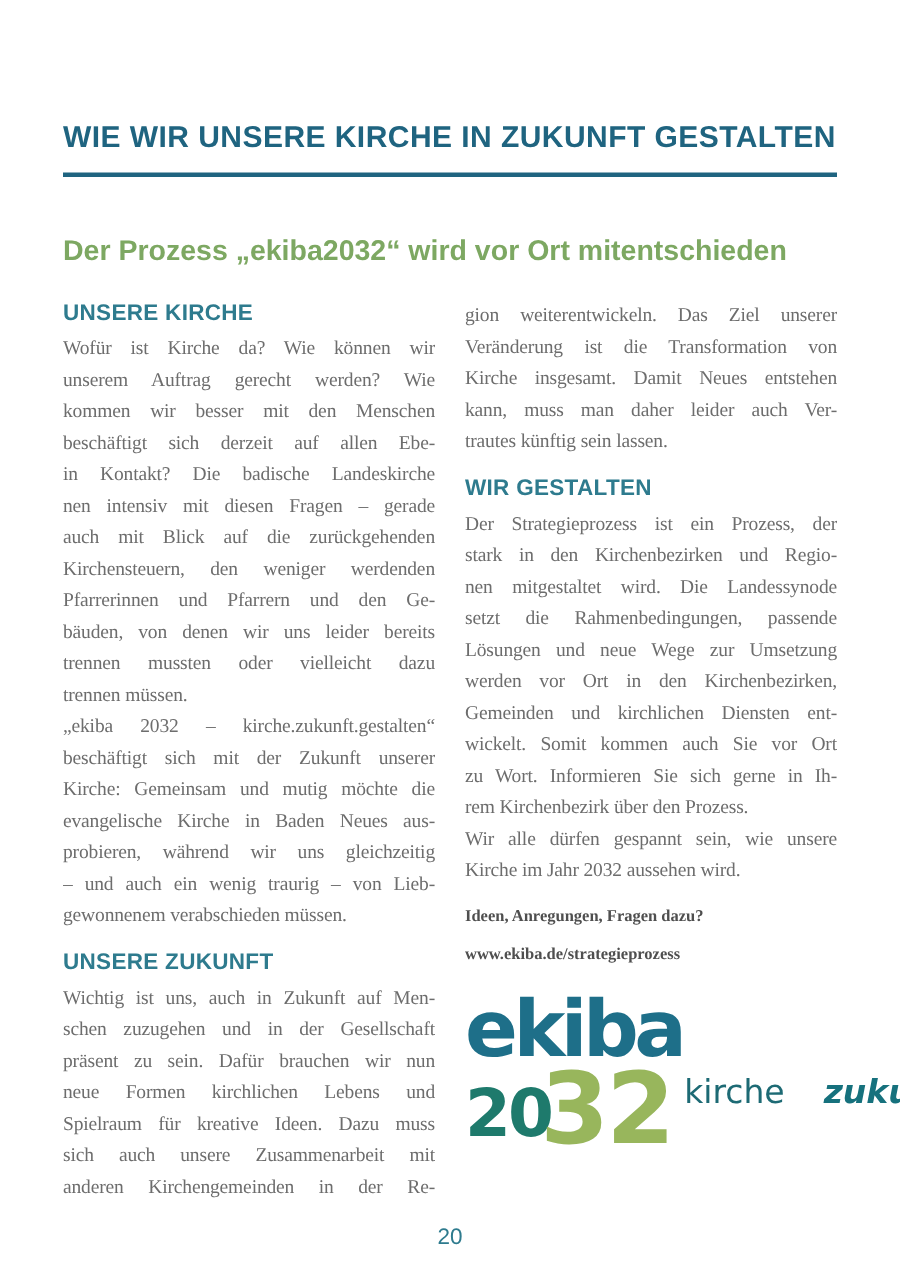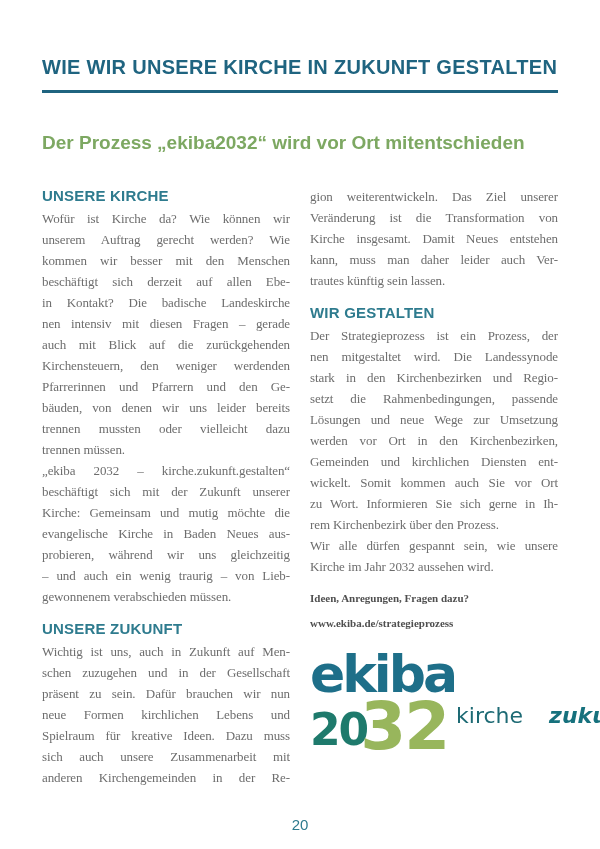--- a/index.html
+++ b/index.html
@@ -2,21 +2,21 @@
 <html lang="de" style="--title-teal: #1f6480; --heading-teal: #2e7b8e; --accent-green: #7da862; --body-gray: #6d6d6d; --contact-gray: #4f4f4f; --logo-teal: #1e6f89; --logo-dark-green: #1e7a6c; --logo-light-green: #98b65c; --logo-kirche: #1d6a74; --logo-zukunft: #16717d; --logo-gestalten: #7cab50;"><head>
 <meta charset="utf-8">
 <style>
   html,body { margin:0; padding:0; background:#ffffff; }
   .page {
     position: relative;
     width: 600px; height: 849px;
     margin: 0 auto;
     background: #ffffff;
     box-sizing: border-box;
-    padding: 55px 42px 0 42px;
+    padding: 80px 42px 0 42px;
     overflow: hidden;
     font-family: "Liberation Serif", serif;
     border-radius: 25px;
   }
   .title {
     margin: 0;
     font-family: "Liberation Sans", sans-serif;
     font-weight: bold;
     font-size: 20px;
     line-height: 24px;
@@ -32,21 +32,21 @@
   .subtitle {
     margin: 38px 0 0 0;
     font-family: "Liberation Sans", sans-serif;
     font-weight: bold;
     font-size: 19px;
     line-height: 23px;
     color: var(--accent-green, #7da862);
     white-space: nowrap;
   }
   .columns {
-    margin-top: 32px;
+    margin-top: 20px;
     display: flex;
     gap: 20px;
   }
   .col { flex: 1 1 0; min-width: 0; }
   h3 {
     margin: 0 0 3px 0;
     font-family: "Liberation Sans", sans-serif;
     font-weight: bold;
     font-size: 15px;
     line-height: 19px;
@@ -170,22 +170,22 @@
       <div class="para">
           <div class="jline">gion weiterentwickeln. Das Ziel unserer</div>
           <div class="jline">Veränderung ist die Transformation von</div>
           <div class="jline">Kirche insgesamt. Damit Neues entstehen</div>
           <div class="jline">kann, muss man daher leider auch Ver-</div>
           <div class="jline last">trautes künftig sein lassen.</div>
         </div>
       <h3 class="mt">WIR GESTALTEN</h3>
       <div class="para">
           <div class="jline">Der Strategieprozess ist ein Prozess, der</div>
+          <div class="jline">stark in den Kirchenbezirken und Regio-</div>
           <div class="jline">nen mitgestaltet wird. Die Landessynode</div>
-          <div class="jline">stark in den Kirchenbezirken und Regio-</div>
           <div class="jline">setzt die Rahmenbedingungen, passende</div>
           <div class="jline">Lösungen und neue Wege zur Umsetzung</div>
           <div class="jline">werden vor Ort in den Kirchenbezirken,</div>
           <div class="jline">Gemeinden und kirchlichen Diensten ent-</div>
           <div class="jline">wickelt. Somit kommen auch Sie vor Ort</div>
           <div class="jline">zu Wort. Informieren Sie sich gerne in Ih-</div>
           <div class="jline last">rem Kirchenbezirk über den Prozess.</div>
         </div>
       <div class="para">
           <div class="jline">Wir alle dürfen gespannt sein, wie unsere</div>

